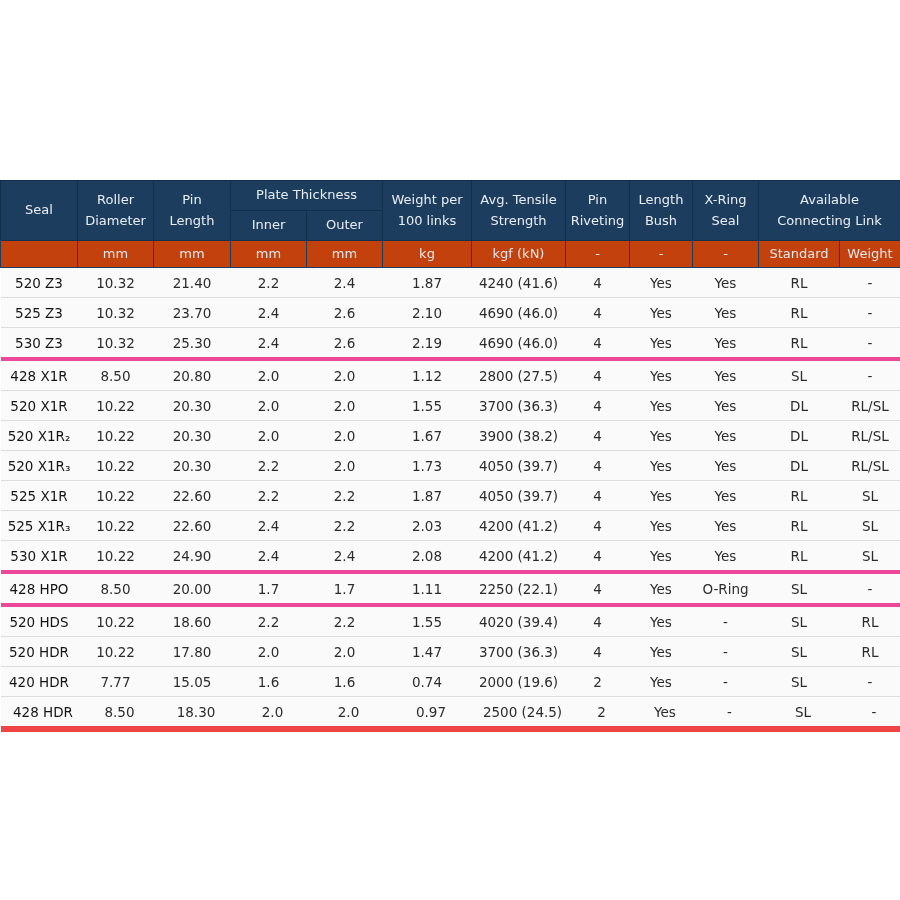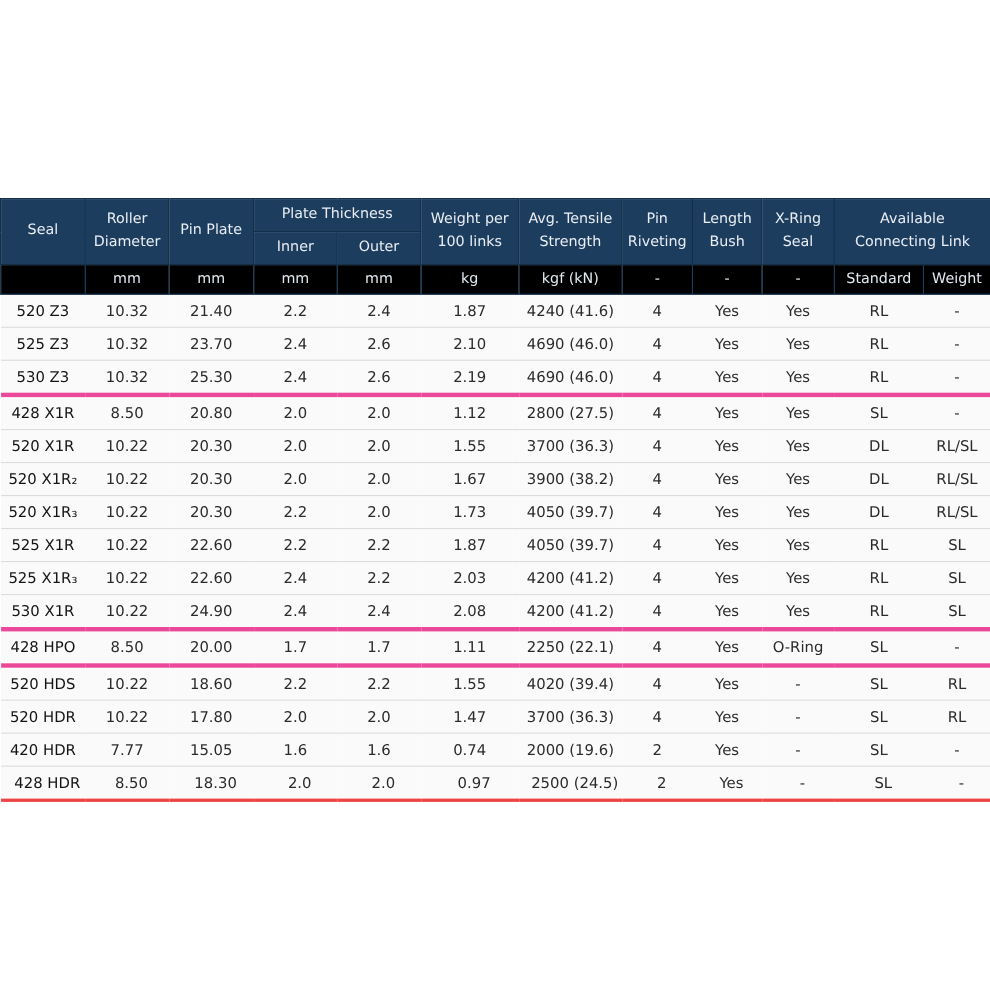--- a/index.html
+++ b/index.html
@@ -37,41 +37,41 @@
     line-height: 1.55;
   }
   tr.h1 th, tr.h2 th {
     background: #1d3d5e;
     border: 1px solid #12304c;
     color: #e9eef4;
     font-size: 13px;
     height: 29px;
   }
   tr.units th {
-    background: #000000;
+    background: #c2410c;
     border: 1px solid #1d3d5a;
     border-top: 1px solid #0a1e2f;
     color: #e2e9f0;
     font-size: 13px;
     height: 26px;
   }
   
   tbody td {
     background: #fafafa;
     text-align: center;
     vertical-align: middle;
     font-size: 13.5px;
     color: #2b2b2b;
     height: 29px;
     border-top: 1px solid #dcdcdc;
     padding: 0 2px;
   }
   tbody tr:first-child td { border-top: none; }
   tbody tr.group-start td { border-top: 4px solid #ec4899; }
-  tbody tr:last-child td { border-bottom: 3px solid #ef4444; padding-left: 10px; }
+  tbody tr:last-child td { border-bottom: 6px solid #ef4444; padding-left: 10px; }
   td.chain {
     font-weight: normal;
     color: #141414;
   }
 </style>
 </head>
 <body>
 
 <div class="page">
   <div class="table-wrap">
@@ -87,21 +87,21 @@
           <col style="width:64px">
           <col style="width:63px">
         <col style="width:66px">
           <col style="width:81px">
           <col style="width:61px">
       </colgroup>
       <thead>
         <tr class="h1">
           <th rowspan="2">Seal</th>
           <th rowspan="2">Roller Diameter</th>
-          <th rowspan="2">Pin Plate</th>
+          <th rowspan="2">Pin Length</th>
           <th colspan="2">Plate Thickness</th>
           <th rowspan="2">Weight per 100 links</th>
           <th rowspan="2">Avg. Tensile Strength</th>
           <th rowspan="2">Pin Riveting</th>
           <th rowspan="2">Length Bush</th>
           <th rowspan="2">X-Ring Seal</th>
           <th colspan="2" rowspan="2">Available Connecting Link</th>
         </tr>
         <tr class="h2">
           <th>Inner</th>

